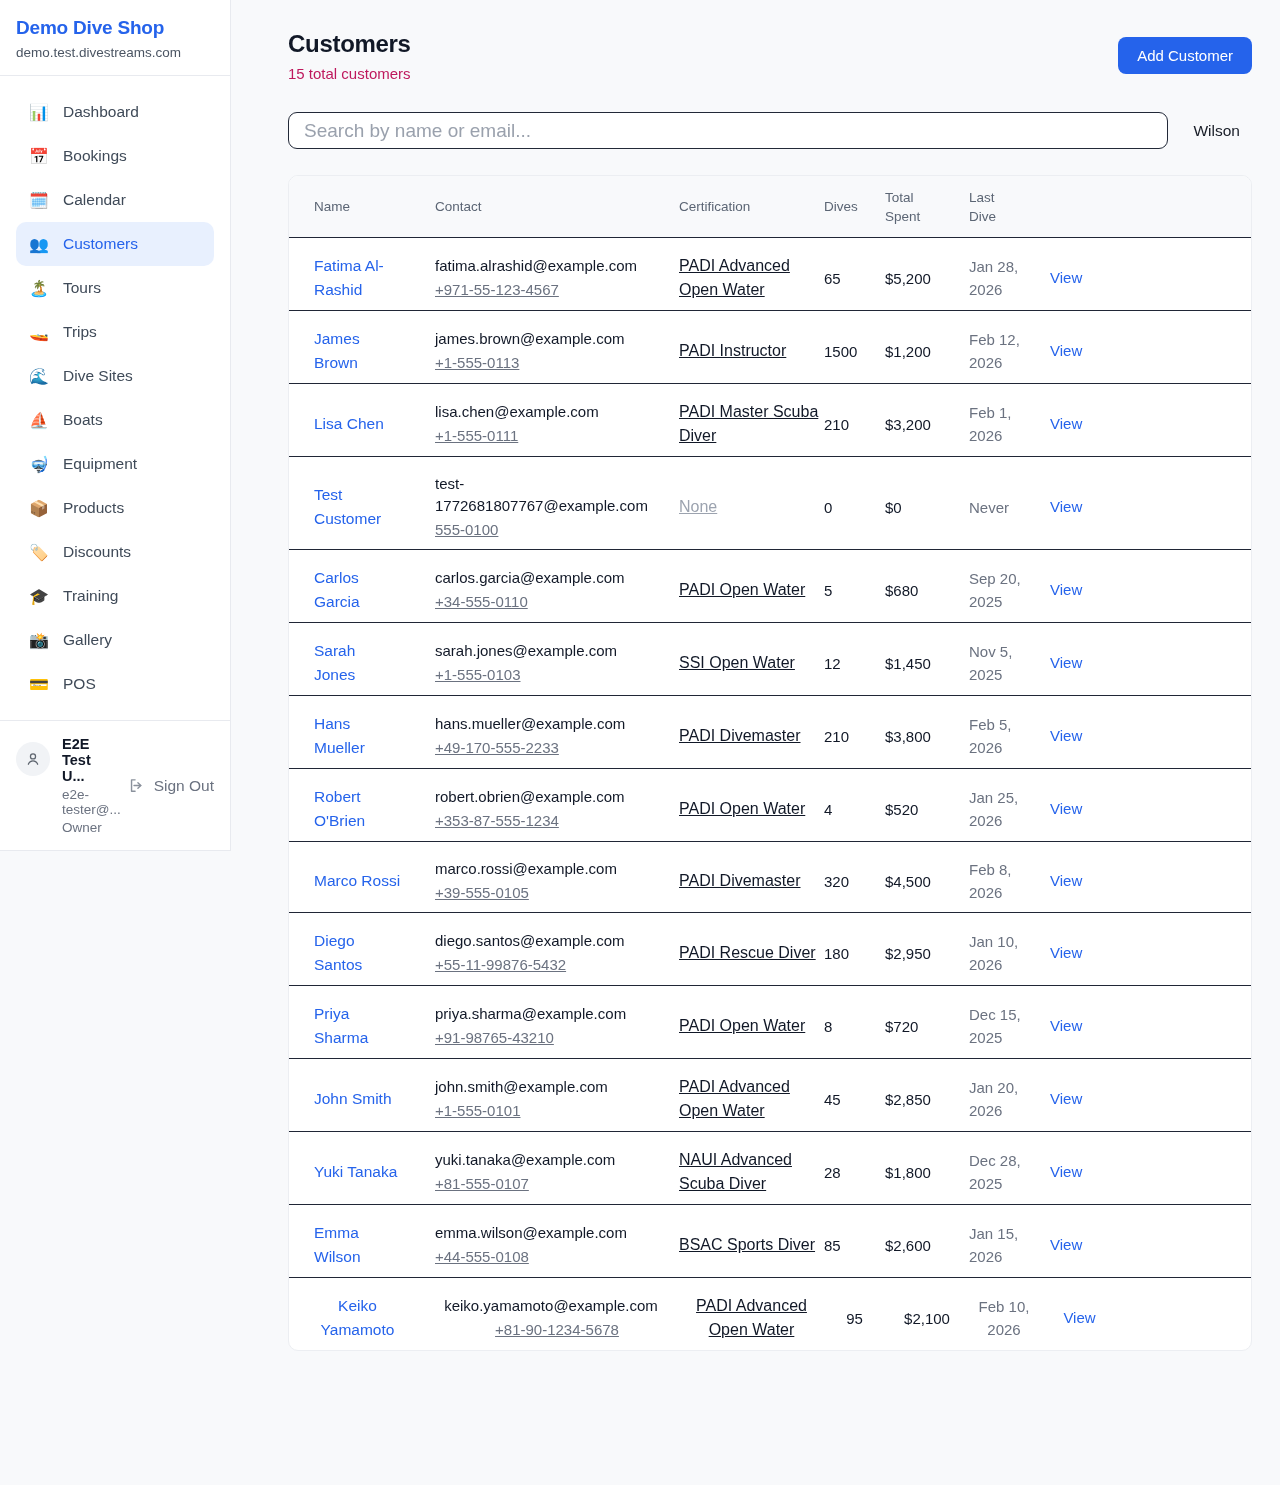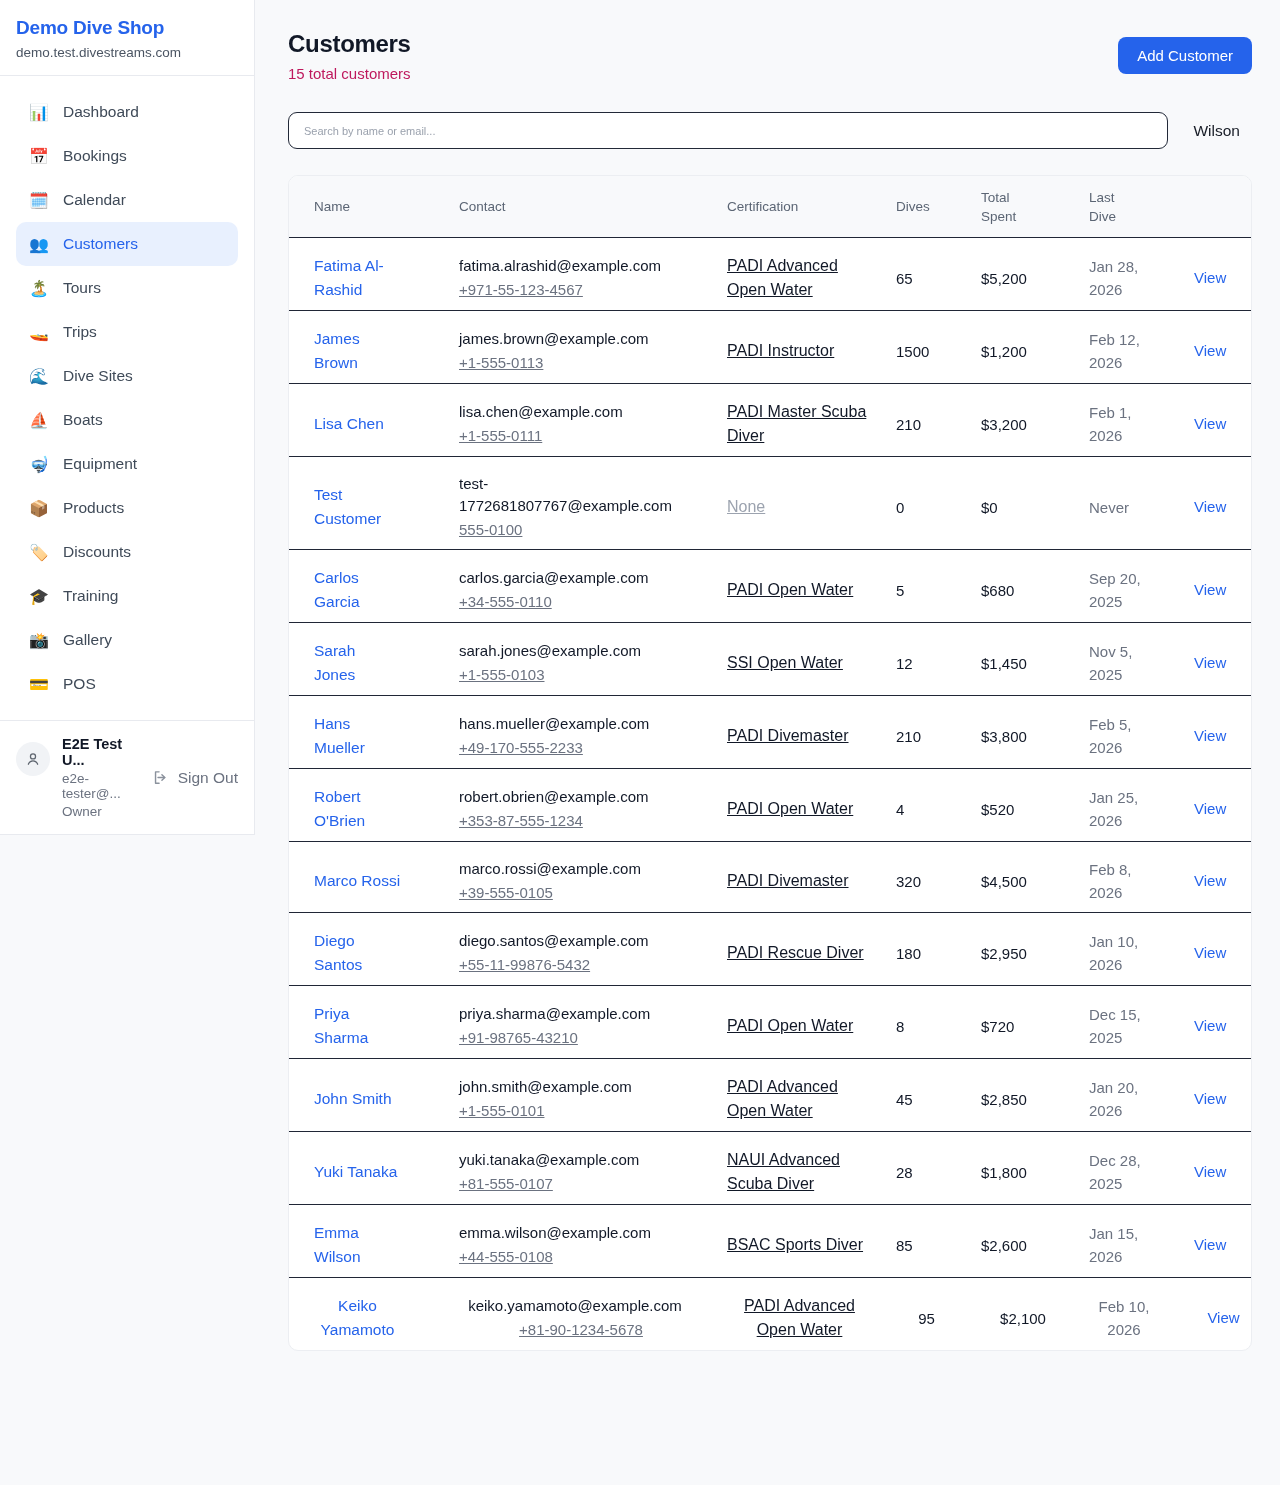--- a/index.html
+++ b/index.html
@@ -5,21 +5,21 @@
   * { box-sizing: border-box; }
   html,body { margin:0; padding:0; }
   body {
     width:1280px; height:1485px; overflow:hidden; position:relative;
     background:#f8f9fb; color:#111827;
     font-family:"Liberation Sans", sans-serif;
   }
 
   
   .sidebar {
-    position:absolute; top:0; left:0; width:255px; background:#fff;
+    position:absolute; top:0; left:0; width:231px; background:#fff;
     border-right:1px solid #e8eaef; border-bottom:1px solid #e8eaef;
   }
   .shop-head { padding:17px 16px 15px; border-bottom:1px solid #e8eaef; }
   .shop-name { color:#2563eb; font-size:19px; font-weight:700; letter-spacing:-.2px; }
   .shop-domain { margin-top:6px; font-size:13.5px; color:#4b5563; }
   .nav { padding:14px 16px 14px; }
   .nav-item {
     display:flex; align-items:center; gap:14px; height:44px; padding:0 13px;
     border-radius:10px; font-size:15.5px; color:#3f4a58; cursor:pointer;
   }
@@ -47,38 +47,38 @@
   .page-title { margin:0; font-size:24px; font-weight:700; letter-spacing:-.3px; color:#111827; }
   .page-subtitle { margin-top:7px; font-size:15px; color:#be185d; }
   .add-btn {
     background:#2563eb; color:#fff; border:none; border-radius:8px; height:37px;
     padding:0 19px; font-size:15px; font-weight:500; cursor:pointer; margin-top:7px;
     font-family:inherit;
   }
   .search-row { display:flex; align-items:center; margin-top:30px; }
   .search-input {
     flex:1; height:37px; border:1.5px solid #222938; border-radius:9px;
-    padding:0 15px; font-size:11px; color:#111827; background:#fff; outline:none;
+    padding:0 15px; font-size:19px; color:#111827; background:#fff; outline:none;
     font-family:inherit;
   }
   .search-input::placeholder { color:#9aa1ad; }
   .search-btn {
     background:none; border:none; font-size:15.5px; color:#171c26; cursor:pointer;
     margin-left:13px; padding:0 12px; font-family:inherit;
   }
 
   
   .card {
     margin-top:26px; background:#fff; border:1px solid #eceef2; border-radius:10px;
     overflow:hidden;
   }
   .thead, .row {
     display:grid;
     grid-template-columns:121px 244px 145px 61px 84px 81px 59px;
-    column-gap:24px; padding-left:25px; align-items:center;
+    padding-left:25px; align-items:center;
   }
   .thead {
     background:#f8f9fb; height:62px; border-bottom:1px solid #202636;
     font-size:13.5px; color:#5b6574; font-weight:500;
   }
   .th-tight { max-width:42px; line-height:19px; }
   .row { padding-top:16px; padding-bottom:8px; border-bottom:1px solid #202636; }
   .row:last-child { border-bottom:none;text-align:center; }
   .name-link {
     color:#2563eb; font-size:15.5px; font-weight:500; line-height:24px;

